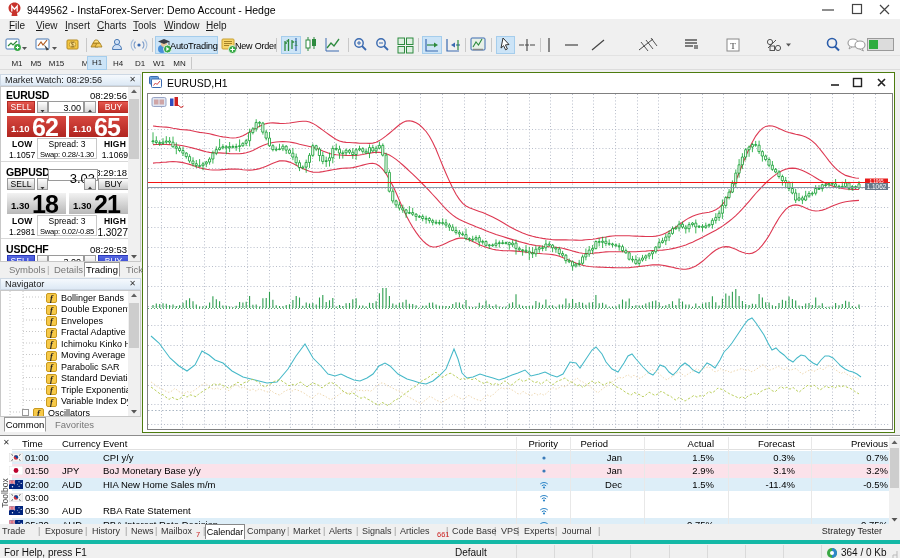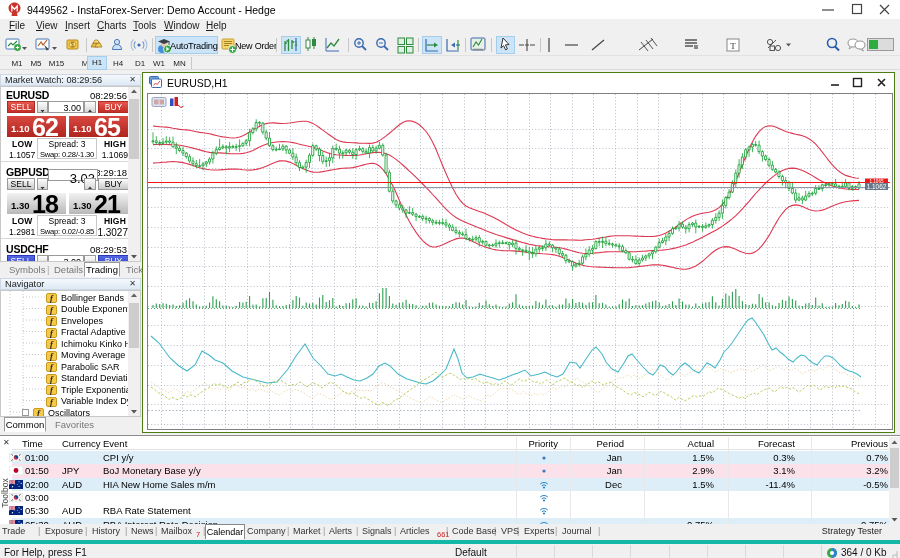--- a/index.html
+++ b/index.html
@@ -394,21 +394,21 @@
     </div>
     </div>
 <div class="abs" id="toolbox">
       <span class="abs" style="left:3px;top:2px;font-size:8px;color:#333">✕</span>
       <div class="abs" style="left:-21px;top:52px;font-size:8.5px;color:#444;transform:rotate(-90deg);width:52px;text-align:center">Toolbox</div>
       <div class="abs" style="left:12px;top:1px;width:878px;height:13px;font-size:9.5px;color:#000;border-bottom:1px solid #e0e0e0">
       <span class="abs" style="left:10px;top:1px">Time</span>
       <span class="abs" style="left:50px;top:1px">Currency</span>
       <span class="abs" style="left:91px;top:1px">Event</span>
       <span class="abs" style="left:476px;top:1px;width:70px;text-align:right">Priority</span>
-      <span class="abs" style="left:540px;top:1px;width:72px;text-align:right">Period</span>
+      <span class="abs" style="left:540px;top:1px;width:56px;text-align:right">Period</span>
       <span class="abs" style="left:632px;top:1px;width:70px;text-align:right">Actual</span>
       <span class="abs" style="left:713px;top:1px;width:70px;text-align:right">Forecast</span>
       <span class="abs" style="left:806px;top:1px;width:70px;text-align:right">Previous</span>
     </div>
       <div class="calrow" style="top:15px;background:#ddeef8">
         <svg class="flag" style="left:-3px" viewBox="0 0 14 9">
           <rect width="14" height="9" fill="#f5f5f5" stroke="#ccc" stroke-width="0.5"></rect>
           <circle cx="7" cy="4.5" r="2.2" fill="#cd2e3a"></circle>
           <path d="M4.8 4.5 a2.2 2.2 0 0 1 4.4 0 a1.1 1.1 0 0 1 -2.2 0 a1.1 1.1 0 0 0 -2.2 0z" fill="#0047a0"></path>
           <path d="M2.5 1.5 l1.5 1 M2.5 7.5 l1.5-1 M11.5 1.5 l-1.5 1 M11.5 7.5 l-1.5-1" stroke="#333" stroke-width="0.8"></path>

